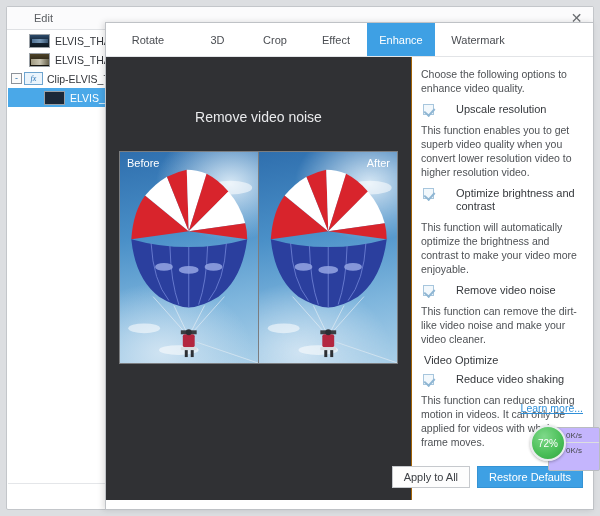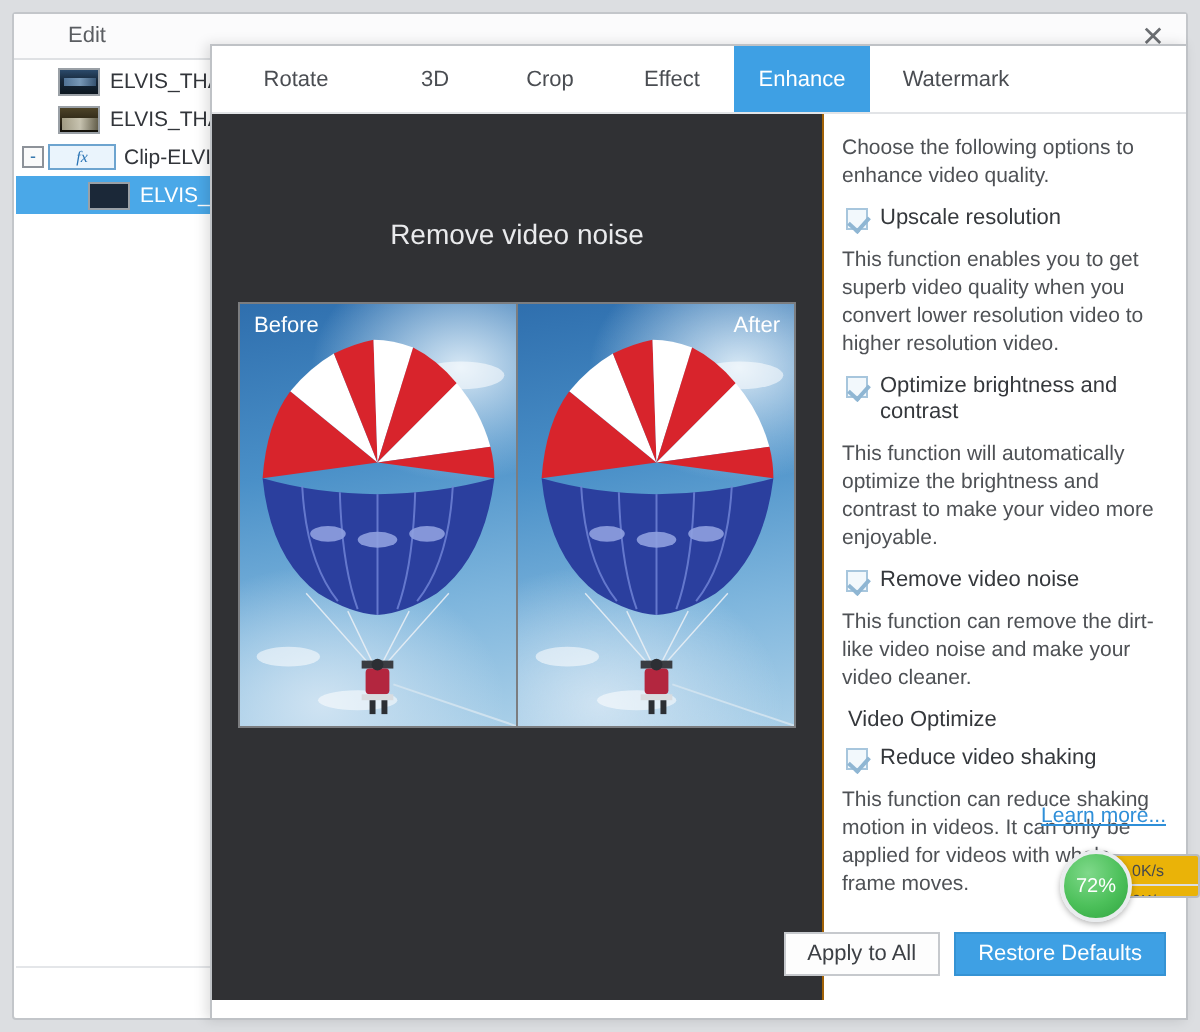--- a/index.html
+++ b/index.html
@@ -97,21 +97,21 @@
   .thumb.t2 { background: linear-gradient(180deg,#4d4328 0%,#2a2415 60%,#12100a 100%); }
   .thumb.t2::after {
     content: ""; position: absolute; left: 1px; top: 5px;
     width: 18px; height: 6px;
     background: linear-gradient(90deg,#b6b096,#e3dfcb,#6f6a55);
     opacity: .85;
   }
   .thumb.t3 { background: #1b2838; }
   .fx-icon {
     flex: 0 0 auto;
-    width: 34px; height: 13px;
+    width: 19px; height: 13px;
     margin: 0 4px 0 2px;
     border: 1px solid #6da4cf;
     background: #eaf4fc;
     color: #2a74b5;
     font-size: 8px; font-style: italic;
     line-height: 11px; text-align: center;
     font-family: "Liberation Serif", serif;
   }
   .tree-label { overflow: hidden; text-overflow: clip; }
 
@@ -203,20 +203,21 @@
   .opt-intro, .opt-desc {
     font-size: 10.5px;
     color: #4e5155;
     line-height: 14px;
     margin-bottom: 8px;
   }
   .opt-row {
     display: flex; align-items: flex-start;
     margin-bottom: 7px;
     cursor: pointer;
+    gap: 16px;
   }
   .cbox {
     flex: 0 0 auto;
     width: 11px; height: 11px;
     border: 1px solid #a7c6dd;
     background: #f2f8fc;
     margin: 1px 6px 0 2px;
     position: relative;
   }
   .cbox.checked::after {
@@ -290,22 +291,22 @@
   
   #speed-widget {
     position: absolute;
     left: 530px; top: 425px;
     width: 70px; height: 36px;
     z-index: 40;
   }
   #speed-box {
     position: absolute;
     left: 18px; top: 2px;
-    width: 52px; height: 22px;
-    background: #eab308;
+    width: 52px; height: 44px;
+    background: #c4b5fd;
     border: 1px solid #b9bcc0;
     border-radius: 2px;
     overflow: hidden;
     text-align: right;
   }
   .speed-line {
     display: flex; align-items: center;
     height: 15px;
     font-size: 8px;
     color: #46494d;

